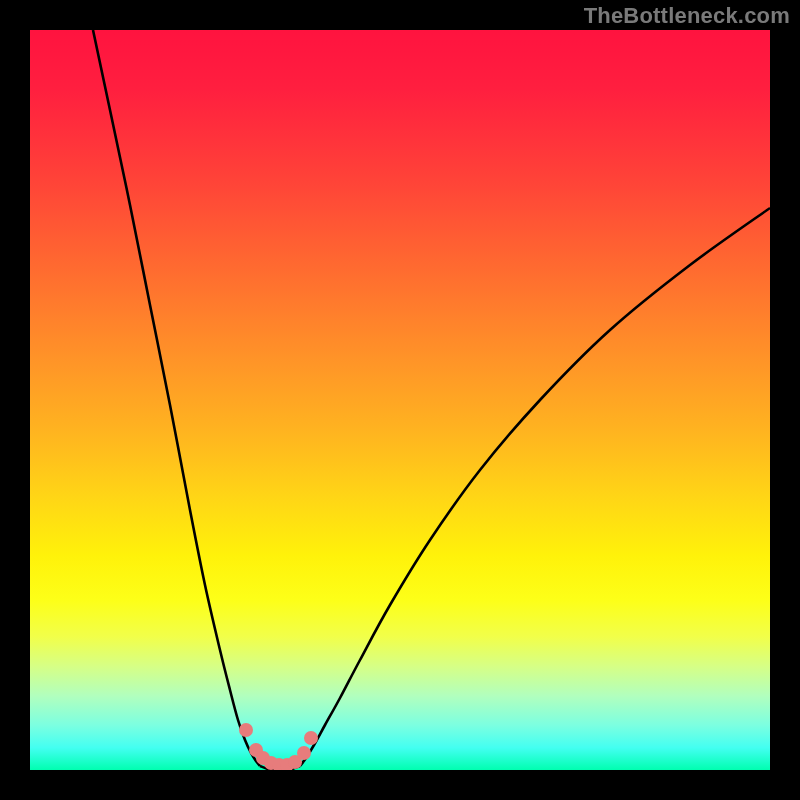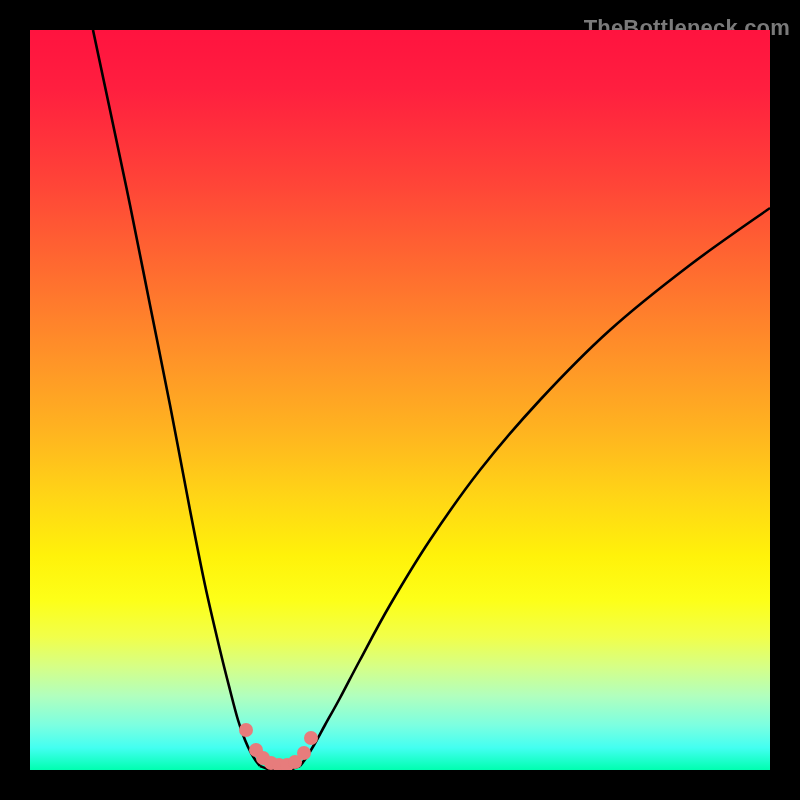--- a/index.html
+++ b/index.html
@@ -38,21 +38,20 @@
     overflow: hidden;
   }
   .watermark {
     position: absolute;
     top: 3px;
     right: 10px;
     font-size: 22px;
     font-weight: bold;
     color: #7a7a7a;
     letter-spacing: 0.2px;
-    margin-top: 12px;
   }
   svg.curves {
     position: absolute;
     left: 0;
     top: 0;
   }
 </style>
 </head>
 <body>
 

